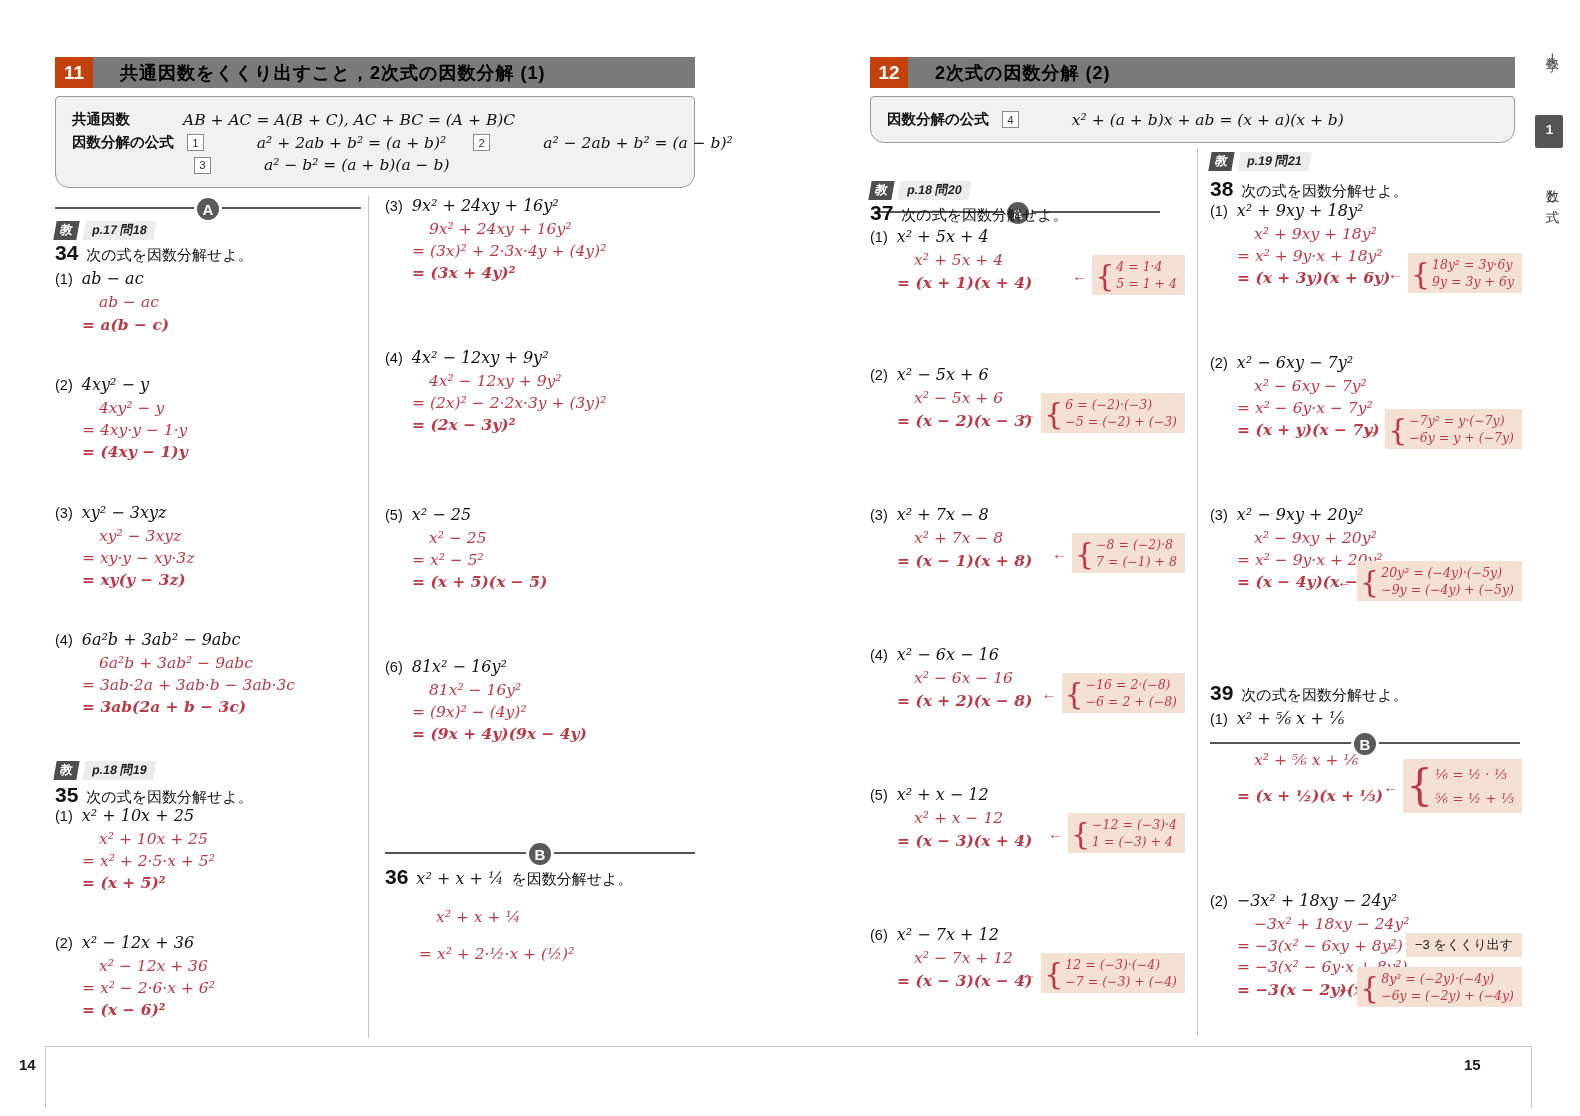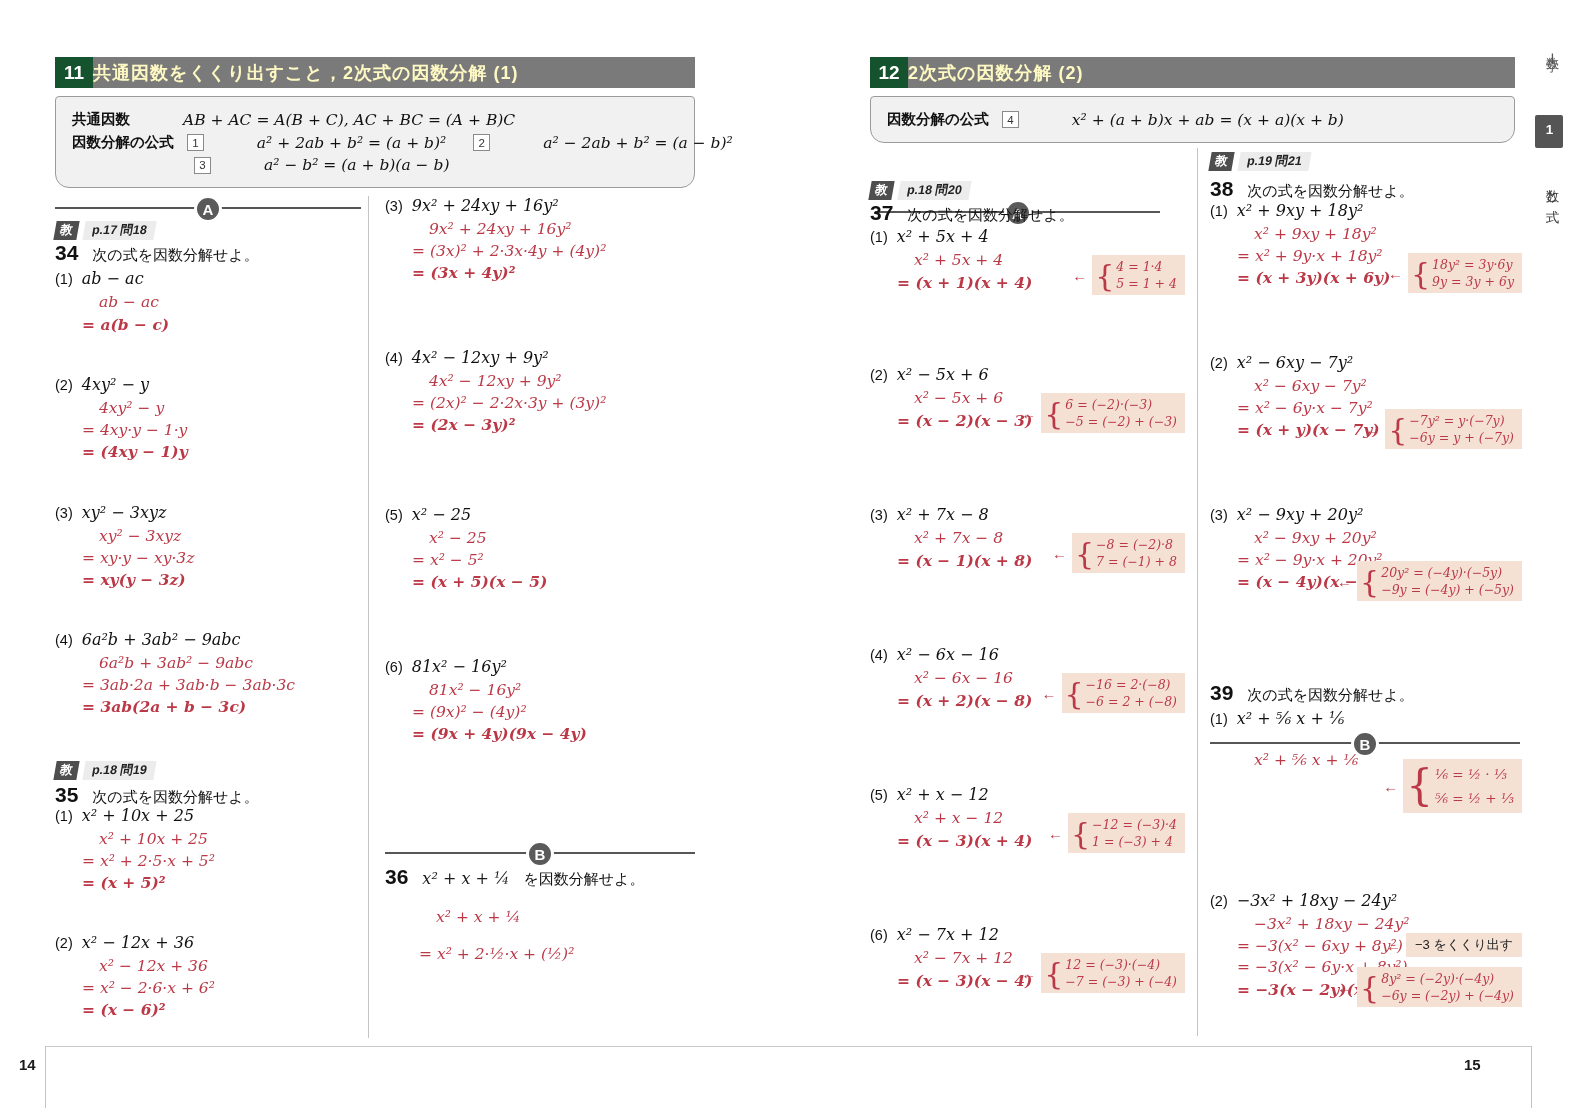--- a/index.html
+++ b/index.html
@@ -4,24 +4,24 @@
 <style>
   * { margin:0; padding:0; box-sizing:border-box; }
   html,body { width:1580px; height:1116px; }
   body { background:#ffffff; position:relative; overflow:hidden;
          font-family:"Liberation Sans", sans-serif; color:#1b1b1b; }
   .abs { position:absolute; }
   .math { font-family:"DejaVu Serif", serif; font-style:italic; }
 
   
   .secbar { display:flex; align-items:stretch; background:#7a7a7a; height:31px; }
-  .secbar .num { background:#14532d; width:38px; color:#fff; display:flex;
+  .secbar .num { background:#c2410c; width:38px; color:#fff; display:flex;
                  align-items:center; justify-content:center; font-size:19px; font-weight:bold; }
-  .secbar .ttl { color:#fef9c3; display:flex; align-items:center; 
-                 font-size:18px; font-weight:bold; letter-spacing:1px; }
+  .secbar .ttl { color:#000000; display:flex; align-items:center; 
+                 font-size:18px; font-weight:bold; letter-spacing:1px;margin-left:27px; }
 
   
   .fbox { background:#f1f1f1; border:1.5px solid #9b9b9b; border-radius:4px 4px 14px 14px;
           padding:9px 16px; }
   .frow { display:flex; align-items:center; gap:13px; margin:4px 0; }
   .flbl { font-weight:bold; font-size:14.5px; color:#111; white-space:nowrap; }
   .sq   { display:inline-flex; width:17px; height:17px; border:1px solid #8a8a8a; background:#fff;
           font-size:11.5px; align-items:center; justify-content:center; color:#333; flex:0 0 auto; }
   .fml  { font-size:15.5px; color:#111; white-space:nowrap;margin-left:40px; }
 
@@ -31,21 +31,21 @@
   .marker .c { position:relative; width:28px; height:28px; background:#5a5a5a; color:#fff;
                border-radius:50%; margin:-1px auto 0; display:flex; align-items:center;
                justify-content:center; font-weight:bold; font-size:15px; border:3px solid #fff; }
 
   
   .ref { display:flex; gap:6px; align-items:center; font-size:12.5px; }
   .ref .tag { background:#4e4e4e; color:#fff; padding:1px 5px; transform:skewX(-10deg); font-weight:bold; }
   .ref .pg  { background:#ececec; color:#222; padding:1px 8px; transform:skewX(-10deg); font-weight:bold; }
 
   
-  .phead { display:flex; align-items:baseline; gap:14px; }
+  .phead { display:flex; align-items:baseline; gap:8px; }
   .pnum  { font-size:21px; font-weight:bold; color:#111; }
   .ptxt  { font-size:15px; color:#111; }
 
   
   .prob { position:absolute; }
   .qrow { display:flex; gap:9px; font-size:16px; color:#111; align-items:baseline; }
   .qrow .lb { font-family:"Liberation Sans",sans-serif; font-style:normal; font-size:14.5px; }
   .steps { color:#bb3947; font-size:15.5px; margin-left:27px; margin-top:4px; }
   .steps .s { line-height:21.5px; white-space:nowrap; }
   .steps .noeq { padding-left:17px; }
@@ -504,20 +504,21 @@
   <span class="ptxt">次の式を因数分解せよ。</span>
 </div>
 
 <div class="prob" style="left:1210px;top:709px;width:312px">
   <div class="qrow">
       <span class="lb">(1)</span>
       <span class="math">x² + ⅚ x + ⅙</span>
     </div>
   <div class="steps math" style="margin-top:14px">
     <div class="s noeq" style="line-height:36px">x² + ⅚ x + ⅙</div>
+    <div class="s fin" style="line-height:36px">= (x + ½)(x + ⅓)</div>
   </div>
   <div class="hintwrap" style="right:0;top:50px">
     <span class="ar">←</span>
     <div class="hint">
         <span class="br" style="font-size:42px">{</span>
       <div class="hl" style="line-height:24px;font-size:13.5px">
           <div>⅙ = ½ · ⅓</div>
           <div>⅚ = ½ + ⅓</div>
         </div>
     </div>

